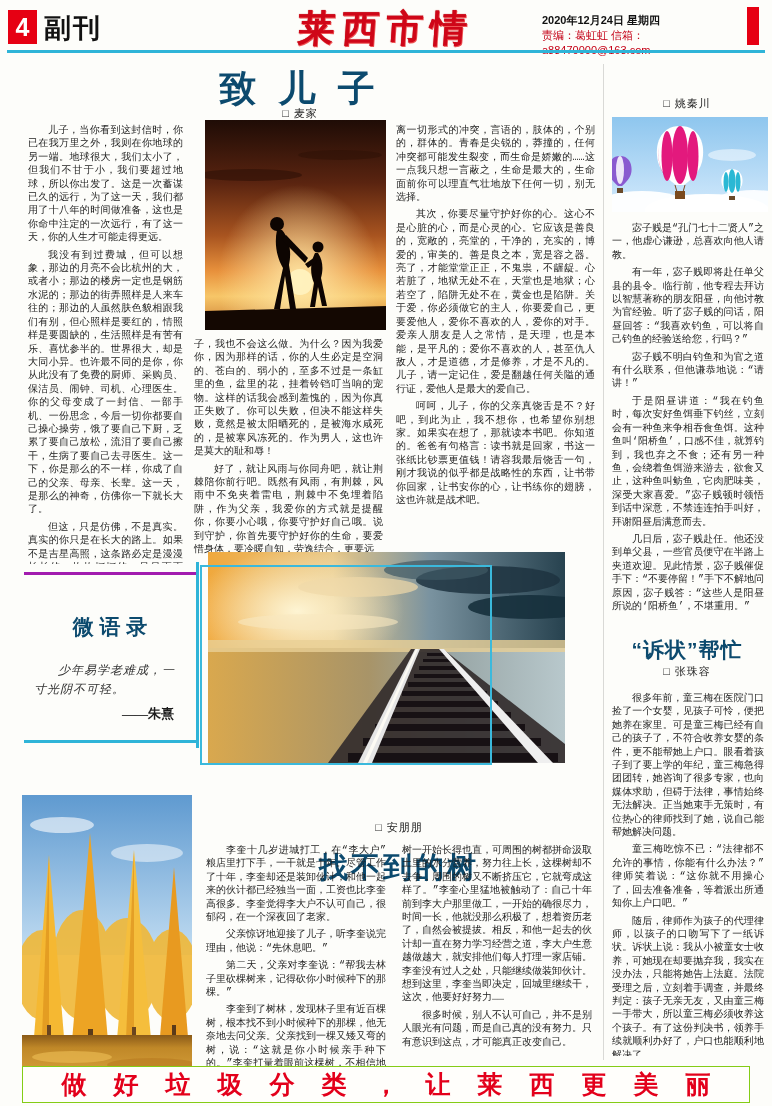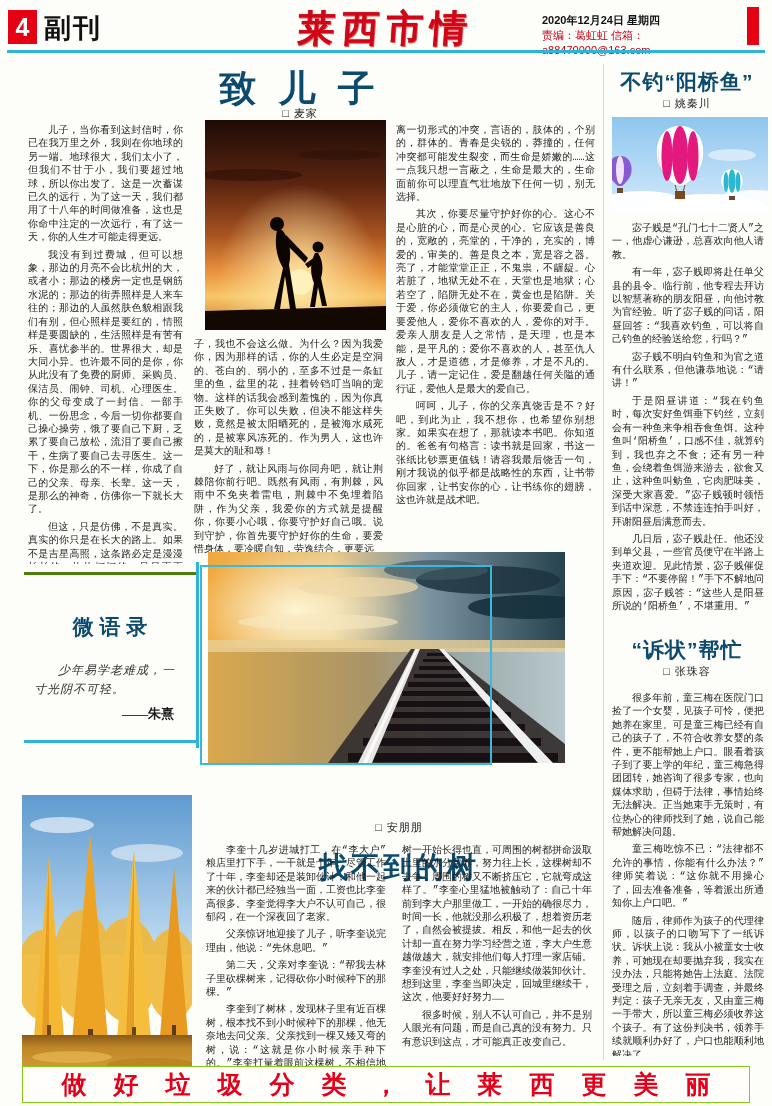--- a/index.html
+++ b/index.html
@@ -28,21 +28,21 @@
   .headline{font-family:"Liberation Sans",sans-serif;font-weight:900;color:#0c4a6e;text-align:center;}
   .h-main{font-size:37px;letter-spacing:6px;}
   .h-mid{font-size:29px;letter-spacing:3px;}
   .h-side{font-size:21px;letter-spacing:1px;}
   .author{font-size:11px;text-align:center;color:#222;letter-spacing:1px;}
   .body-text{font-size:10px;line-height:13.4px;text-align:justify;overflow:hidden;color:#1d1d1d;}
   .body-text p{margin:4px;text-align:justify;font-family:Liberation Mono, monospace;}
   .body-text p.indent{text-indent:2em;}
 
   
-  .quote-box{left:24px;top:572px;width:172px;height:165px;border-top:3px solid #4d7c0f;
+  .quote-box{left:24px;top:572px;width:172px;height:165px;border-top:3px solid #a21caf;
              border-bottom:3px solid #2fb4d8;background:#fdfdfa;}
   .quote-vline{left:196px;top:562px;width:3px;height:186px;background:#2fb4d8;}
   .quote-title{width:100%;top:38px;font-size:21px;}
   .quote-text{left:10px;top:86px;width:150px;font-size:12px;line-height:19px;
               font-style:italic;letter-spacing:1px;text-indent:2em;color:#333;}
   .quote-attr{left:10px;top:130px;width:140px;text-align:right;font-weight:bold;font-size:13px;}
 
   
   .photo{display:block;}
   .cyan-frame{left:200px;top:565px;width:288px;height:196px;border:2px solid #3bb9dc;
@@ -174,21 +174,20 @@
           <rect x="215" y="107" width="30" height="3"></rect>
         <rect x="219" y="101" width="21" height="3"></rect>
       </g>
       <polygon points="150,211 164,211 212,97 207,97" fill="#e6e6e6"></polygon>
       <polygon points="330,211 345,211 236,97 231,97" fill="#efefef"></polygon>
       <polygon points="155,211 159,211 210,97 208,97" fill="#fffdf5" opacity="0.9"></polygon>
     </svg>
   </div>
   <div class="abs cyan-frame"></div>
 
-  <div class="abs headline h-side" style="left:606px;top:68px;width:162px;">不钓“阳桥鱼”</div>
   <div class="abs author" style="left:606px;top:96px;width:162px;">□ 姚秦川</div>
 
   <div class="abs" style="left:612px;top:117px;width:156px;height:95px;">
     <svg class="photo" width="156" height="95" viewBox="0 0 156 95">
       <defs>
         <linearGradient id="sky3" x1="0" y1="0" x2="0" y2="1">
           <stop offset="0" stop-color="#8ec6ee"></stop>
             <stop offset="1" stop-color="#d4eafc"></stop>
         </linearGradient>
       </defs>

